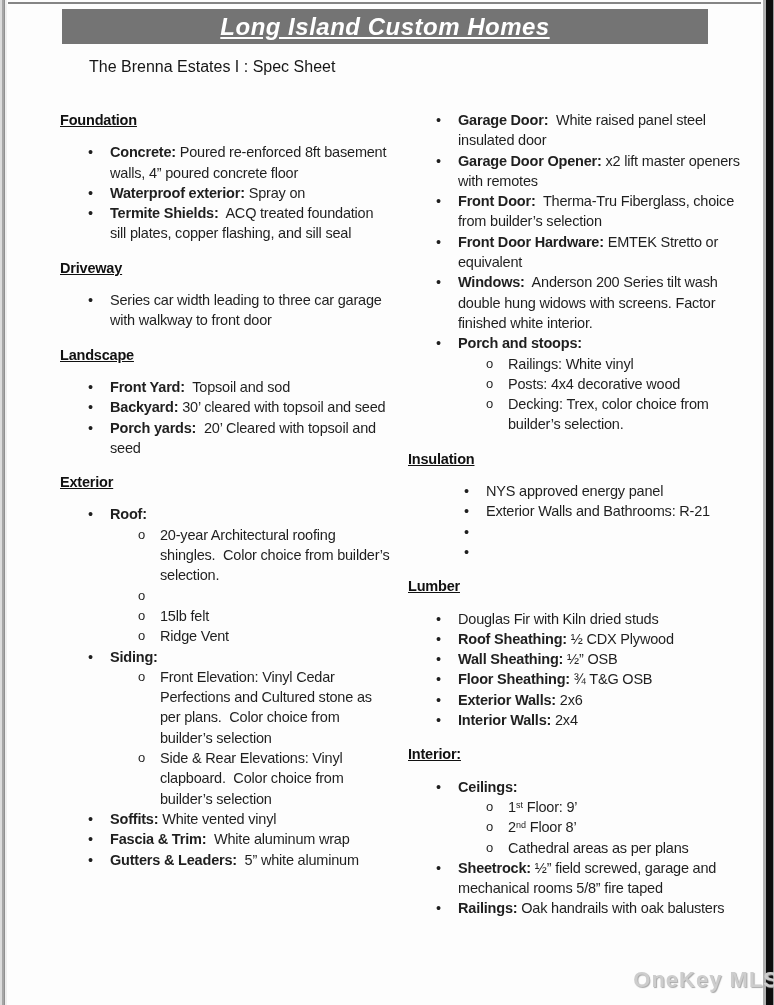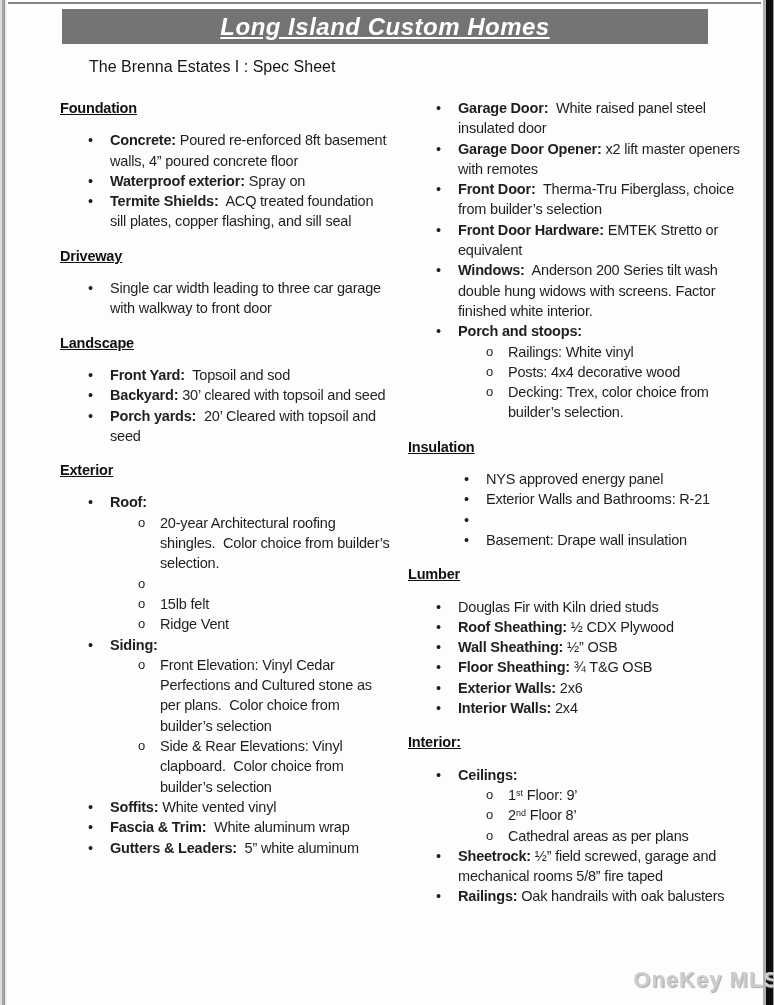--- a/index.html
+++ b/index.html
@@ -14,21 +14,21 @@
   .edge-right{position:absolute;right:0;top:0;width:13px;height:1005px;
     background:linear-gradient(90deg,#ffffff 0 2px,#b0b0b0 2px 5px,#0d0d0d 5px 12px,#9a9a9a 12px 13px);}
   .edge-top{position:absolute;left:8px;right:13px;top:2px;height:2px;background:#858585;}
   
   .banner{position:absolute;left:62px;top:9px;width:646px;height:35px;
     background:#747474;display:flex;align-items:center;justify-content:center;}
   .banner-title{color:#ffffff;font-size:24px;font-weight:bold;font-style:italic;
     text-decoration:underline;letter-spacing:.5px;}
   .subtitle{position:absolute;left:60px;top:58px;font-size:16px;color:#161616;margin-left:29px;}
   
-  .col{position:absolute;top:98px;font-size:14.5px;line-height:20.3px;letter-spacing:-0.2px;}
+  .col{position:absolute;top:110px;font-size:14.5px;line-height:20.3px;letter-spacing:-0.2px;}
   #col-left{left:60px;width:332px;}
   #col-right{left:408px;width:332px;}
   .section{margin-top:14px;}
   .col .section:first-child{margin-top:0;}
   .heading{font-weight:bold;text-decoration:underline;margin-bottom:12px;color:#111;}
   .item{display:flex;}
   .item > .bullet{flex:none;width:22px;margin-left:28px;}
   .section.indent .item > .bullet{margin-left:56px;}
   .item > .content{flex:1;white-space:pre-wrap;}
   .lbl{font-weight:bold;}
@@ -66,21 +66,21 @@
       </div>
       <div class="item">
         <span class="bullet">•</span>
         <span class="content"><span class="lbl">Termite Shields:</span><span>  ACQ treated foundation sill plates, copper flashing, and sill seal</span></span>
       </div>
     </div>
     <div class="section">
       <div class="heading">Driveway</div>
       <div class="item">
         <span class="bullet">•</span>
-        <span class="content"><span>Single car width leading to three car garage with walkway to front door</span></span>
+        <span class="content"><span>Series car width leading to three car garage with walkway to front door</span></span>
       </div>
     </div>
     <div class="section">
       <div class="heading">Landscape</div>
       <div class="item">
         <span class="bullet">•</span>
         <span class="content"><span class="lbl">Front Yard:</span><span>  Topsoil and sod</span></span>
       </div>
       <div class="item">
         <span class="bullet">•</span>
@@ -185,21 +185,20 @@
       </div>
       <div class="item">
         <span class="bullet">•</span>
         <span class="content"><span>Exterior Walls and Bathrooms: R-21</span></span>
       </div>
       <div class="item">
         <span class="bullet">•</span>
       </div>
       <div class="item">
         <span class="bullet">•</span>
-        <span class="content"><span>Basement: Drape wall insulation</span></span>
       </div>
     </div>
     <div class="section">
       <div class="heading">Lumber</div>
       <div class="item">
         <span class="bullet">•</span>
         <span class="content"><span>Douglas Fir with Kiln dried studs</span></span>
       </div>
       <div class="item">
         <span class="bullet">•</span>

